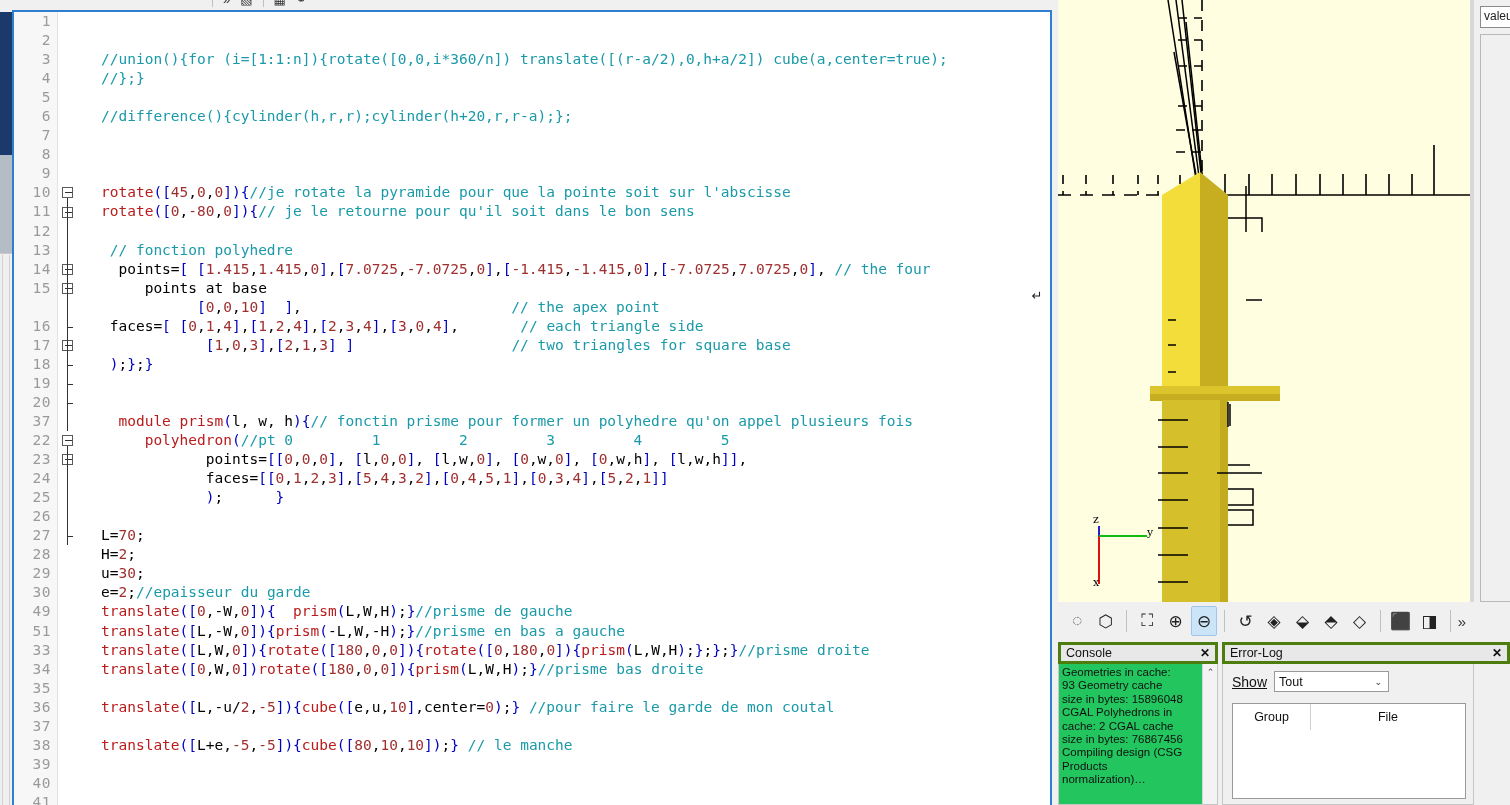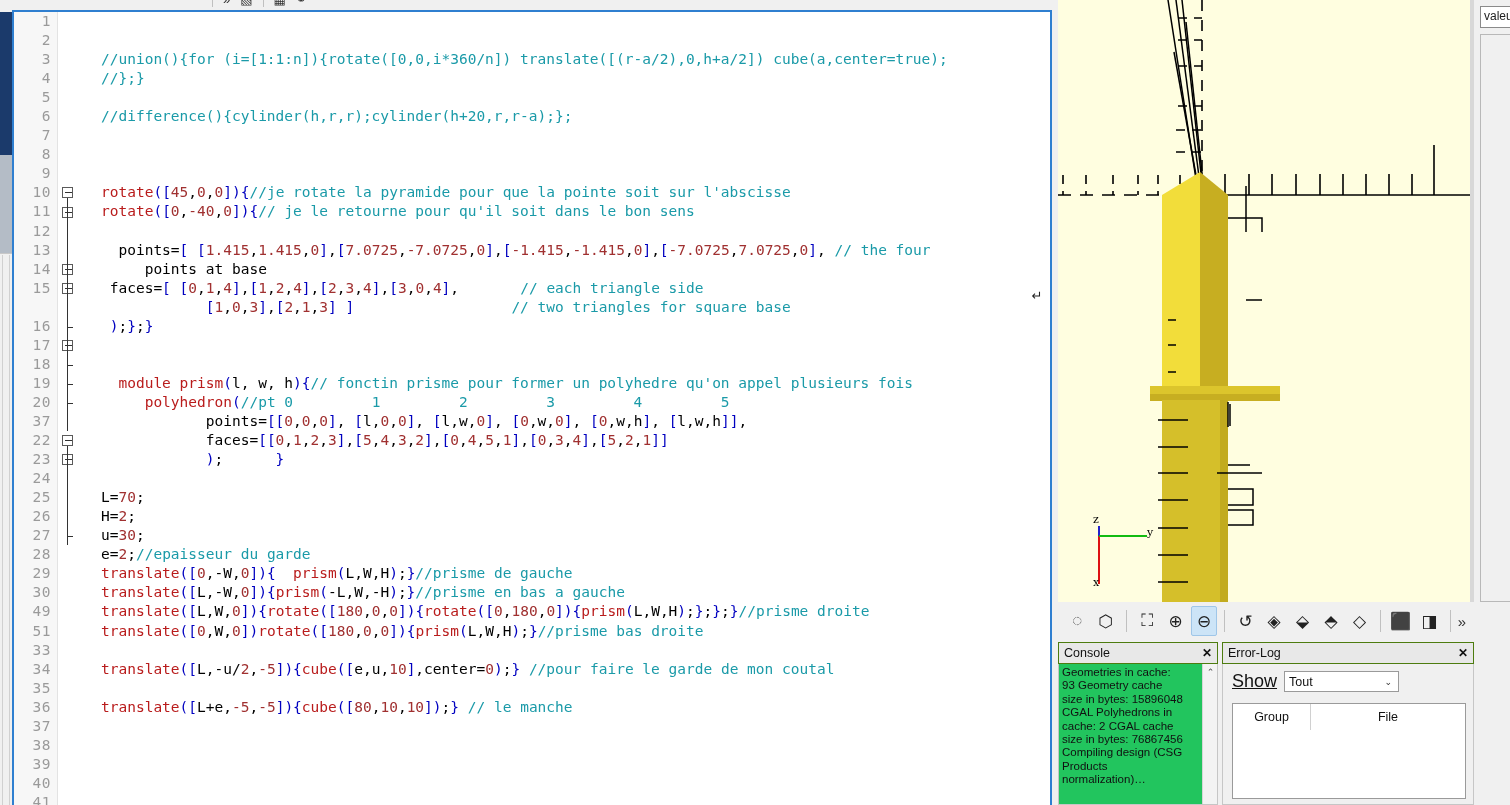--- a/index.html
+++ b/index.html
@@ -117,24 +117,24 @@
     width:30px; height:30px; display:flex; align-items:center; justify-content:center;
     border:1px solid transparent; border-radius:2px;
   }
   .vp-btn.active { background:#cce4f7; border:1px solid #9fc6e8; }
   .vp-sep { width:1px; height:22px; background:#c0c0c0; margin:0 5px; }
   .vp-more { margin-left:auto; margin-right:8px; font-size:15px; color:#333; }
 
   
   .panels { position:absolute; left:1058px; top:642px; width:416px; height:163px; }
   .console-pane { position:absolute; left:0; top:0; width:160px; height:163px; }
-  .errorlog-pane { position:absolute; left:164px; top:0; width:252px; height:163px; }
+  .errorlog-pane { position:absolute; left:164px; top:0; width:288px; height:163px; }
 
   .pane-title {
-    height:22px; background:#e8e8e8; border:1px solid #4d7c0f;
+    height:22px; background:#e8e8e8; border:3px solid #4d7c0f;
     display:flex; align-items:center; padding:0 5px;
     font-size:12.5px; color:#111;
   }
   .pane-title .ttl { flex:1; }
   .pane-close { font-size:12px; color:#111; font-weight:bold; cursor:default;}
 
   .console-body {
     position:absolute; top:22px; left:0; width:160px; height:141px;
     background:#22c55e; border:1px solid #c6c6c6; border-top:none;
     overflow:hidden;
@@ -151,21 +151,21 @@
   .scroll-up {
     width:15px; height:15px; display:flex; align-items:center; justify-content:center;
     font-size:9px; color:#444;
   }
 
   .err-body {
     position:absolute; top:22px; left:0; width:252px; height:141px;
     background:#f0f0f0; border:1px solid #c6c6c6; border-top:none;
   }
   .err-show-row { display:flex; align-items:center; gap:7px; padding:7px 0 0 9px; }
-  .err-show-lbl { font-size:18px; color:#111; }
+  .err-show-lbl { font-size:14px; color:#111; }
   .err-show-lbl u { text-decoration:underline; }
   .err-select {
     width:115px; height:21px; background:#fff; border:1px solid #9a9a9a;
     font-size:12.5px; color:#111; display:flex; align-items:center;
     padding:0 4px; position:relative;
   }
   .err-select .chev { position:absolute; right:6px; font-size:9px; color:#333; }
   .err-table {
     position:absolute; left:9px; top:39px; width:234px; height:96px;
     background:#fff; border:1px solid #9a9a9a;
@@ -270,24 +270,26 @@
         <div class="codeline">&nbsp;</div>
         <div class="codeline">&nbsp;</div>
         <div class="codeline"><span class="cm">//union(){for (i=[1:1:n]){rotate([0,0,i*360/n]) translate([(r-a/2),0,h+a/2]) cube(a,center=true);</span></div>
         <div class="codeline"><span class="cm">//};}</span></div>
         <div class="codeline">&nbsp;</div>
         <div class="codeline"><span class="cm">//difference(){cylinder(h,r,r);cylinder(h+20,r,r-a);};</span></div>
         <div class="codeline">&nbsp;</div>
         <div class="codeline">&nbsp;</div>
         <div class="codeline">&nbsp;</div>
         <div class="codeline"><span class="fn">rotate</span><span class="br">(</span><span class="br">[</span><span class="num">45</span>,<span class="num">0</span>,<span class="num">0</span><span class="br">]</span><span class="br">)</span><span class="br">{</span><span class="cm">//je rotate la pyramide pour que la pointe soit sur l'abscisse</span></div>
-        <div class="codeline"><span class="fn">rotate</span><span class="br">(</span><span class="br">[</span><span class="num">0</span>,<span class="num">-40</span>,<span class="num">0</span><span class="br">]</span><span class="br">)</span><span class="br">{</span><span class="cm">// je le retourne pour qu'il soit dans le bon sens</span></div>
-        <div class="codeline">&nbsp;</div>
+        <div class="codeline"><span class="fn">rotate</span><span class="br">(</span><span class="br">[</span><span class="num">0</span>,<span class="num">-80</span>,<span class="num">0</span><span class="br">]</span><span class="br">)</span><span class="br">{</span><span class="cm">// je le retourne pour qu'il soit dans le bon sens</span></div>
+        <div class="codeline">&nbsp;</div>
+        <div class="codeline"> <span class="cm">// fonction polyhedre</span></div>
         <div class="codeline">  points=<span class="br">[</span> <span class="br">[</span><span class="num">1.415</span>,<span class="num">1.415</span>,<span class="num">0</span><span class="br">]</span>,<span class="br">[</span><span class="num">7.0725</span>,<span class="num">-7.0725</span>,<span class="num">0</span><span class="br">]</span>,<span class="br">[</span><span class="num">-1.415</span>,<span class="num">-1.415</span>,<span class="num">0</span><span class="br">]</span>,<span class="br">[</span><span class="num">-7.0725</span>,<span class="num">7.0725</span>,<span class="num">0</span><span class="br">]</span>, <span class="cm">// the four</span></div>
         <div class="codeline">     points at base</div>
+        <div class="codeline">           <span class="br">[</span><span class="num">0</span>,<span class="num">0</span>,<span class="num">10</span><span class="br">]</span>  <span class="br">]</span>,                        <span class="cm">// the apex point</span></div>
         <div class="codeline"> faces=<span class="br">[</span> <span class="br">[</span><span class="num">0</span>,<span class="num">1</span>,<span class="num">4</span><span class="br">]</span>,<span class="br">[</span><span class="num">1</span>,<span class="num">2</span>,<span class="num">4</span><span class="br">]</span>,<span class="br">[</span><span class="num">2</span>,<span class="num">3</span>,<span class="num">4</span><span class="br">]</span>,<span class="br">[</span><span class="num">3</span>,<span class="num">0</span>,<span class="num">4</span><span class="br">]</span>,       <span class="cm">// each triangle side</span></div>
         <div class="codeline">            <span class="br">[</span><span class="num">1</span>,<span class="num">0</span>,<span class="num">3</span><span class="br">]</span>,<span class="br">[</span><span class="num">2</span>,<span class="num">1</span>,<span class="num">3</span><span class="br">]</span> <span class="br">]</span>                  <span class="cm">// two triangles for square base</span></div>
         <div class="codeline"> <span class="br">)</span>;<span class="br">}</span>;<span class="br">}</span></div>
         <div class="codeline">&nbsp;</div>
         <div class="codeline">&nbsp;</div>
         <div class="codeline">  <span class="fn">module</span> <span class="fn">prism</span><span class="br">(</span>l, w, h<span class="br">)</span><span class="br">{</span><span class="cm">// fonctin prisme pour former un polyhedre qu'on appel plusieurs fois</span></div>
         <div class="codeline">     <span class="fn">polyhedron</span><span class="br">(</span><span class="cm">//pt 0         1         2         3         4         5</span></div>
         <div class="codeline">            points=<span class="br">[</span><span class="br">[</span><span class="num">0</span>,<span class="num">0</span>,<span class="num">0</span><span class="br">]</span>, <span class="br">[</span>l,<span class="num">0</span>,<span class="num">0</span><span class="br">]</span>, <span class="br">[</span>l,w,<span class="num">0</span><span class="br">]</span>, <span class="br">[</span><span class="num">0</span>,w,<span class="num">0</span><span class="br">]</span>, <span class="br">[</span><span class="num">0</span>,w,h<span class="br">]</span>, <span class="br">[</span>l,w,h<span class="br">]</span><span class="br">]</span>,</div>
         <div class="codeline">            faces=<span class="br">[</span><span class="br">[</span><span class="num">0</span>,<span class="num">1</span>,<span class="num">2</span>,<span class="num">3</span><span class="br">]</span>,<span class="br">[</span><span class="num">5</span>,<span class="num">4</span>,<span class="num">3</span>,<span class="num">2</span><span class="br">]</span>,<span class="br">[</span><span class="num">0</span>,<span class="num">4</span>,<span class="num">5</span>,<span class="num">1</span><span class="br">]</span>,<span class="br">[</span><span class="num">0</span>,<span class="num">3</span>,<span class="num">4</span><span class="br">]</span>,<span class="br">[</span><span class="num">5</span>,<span class="num">2</span>,<span class="num">1</span><span class="br">]</span><span class="br">]</span></div>
         <div class="codeline">            <span class="br">)</span>;      <span class="br">}</span></div>

